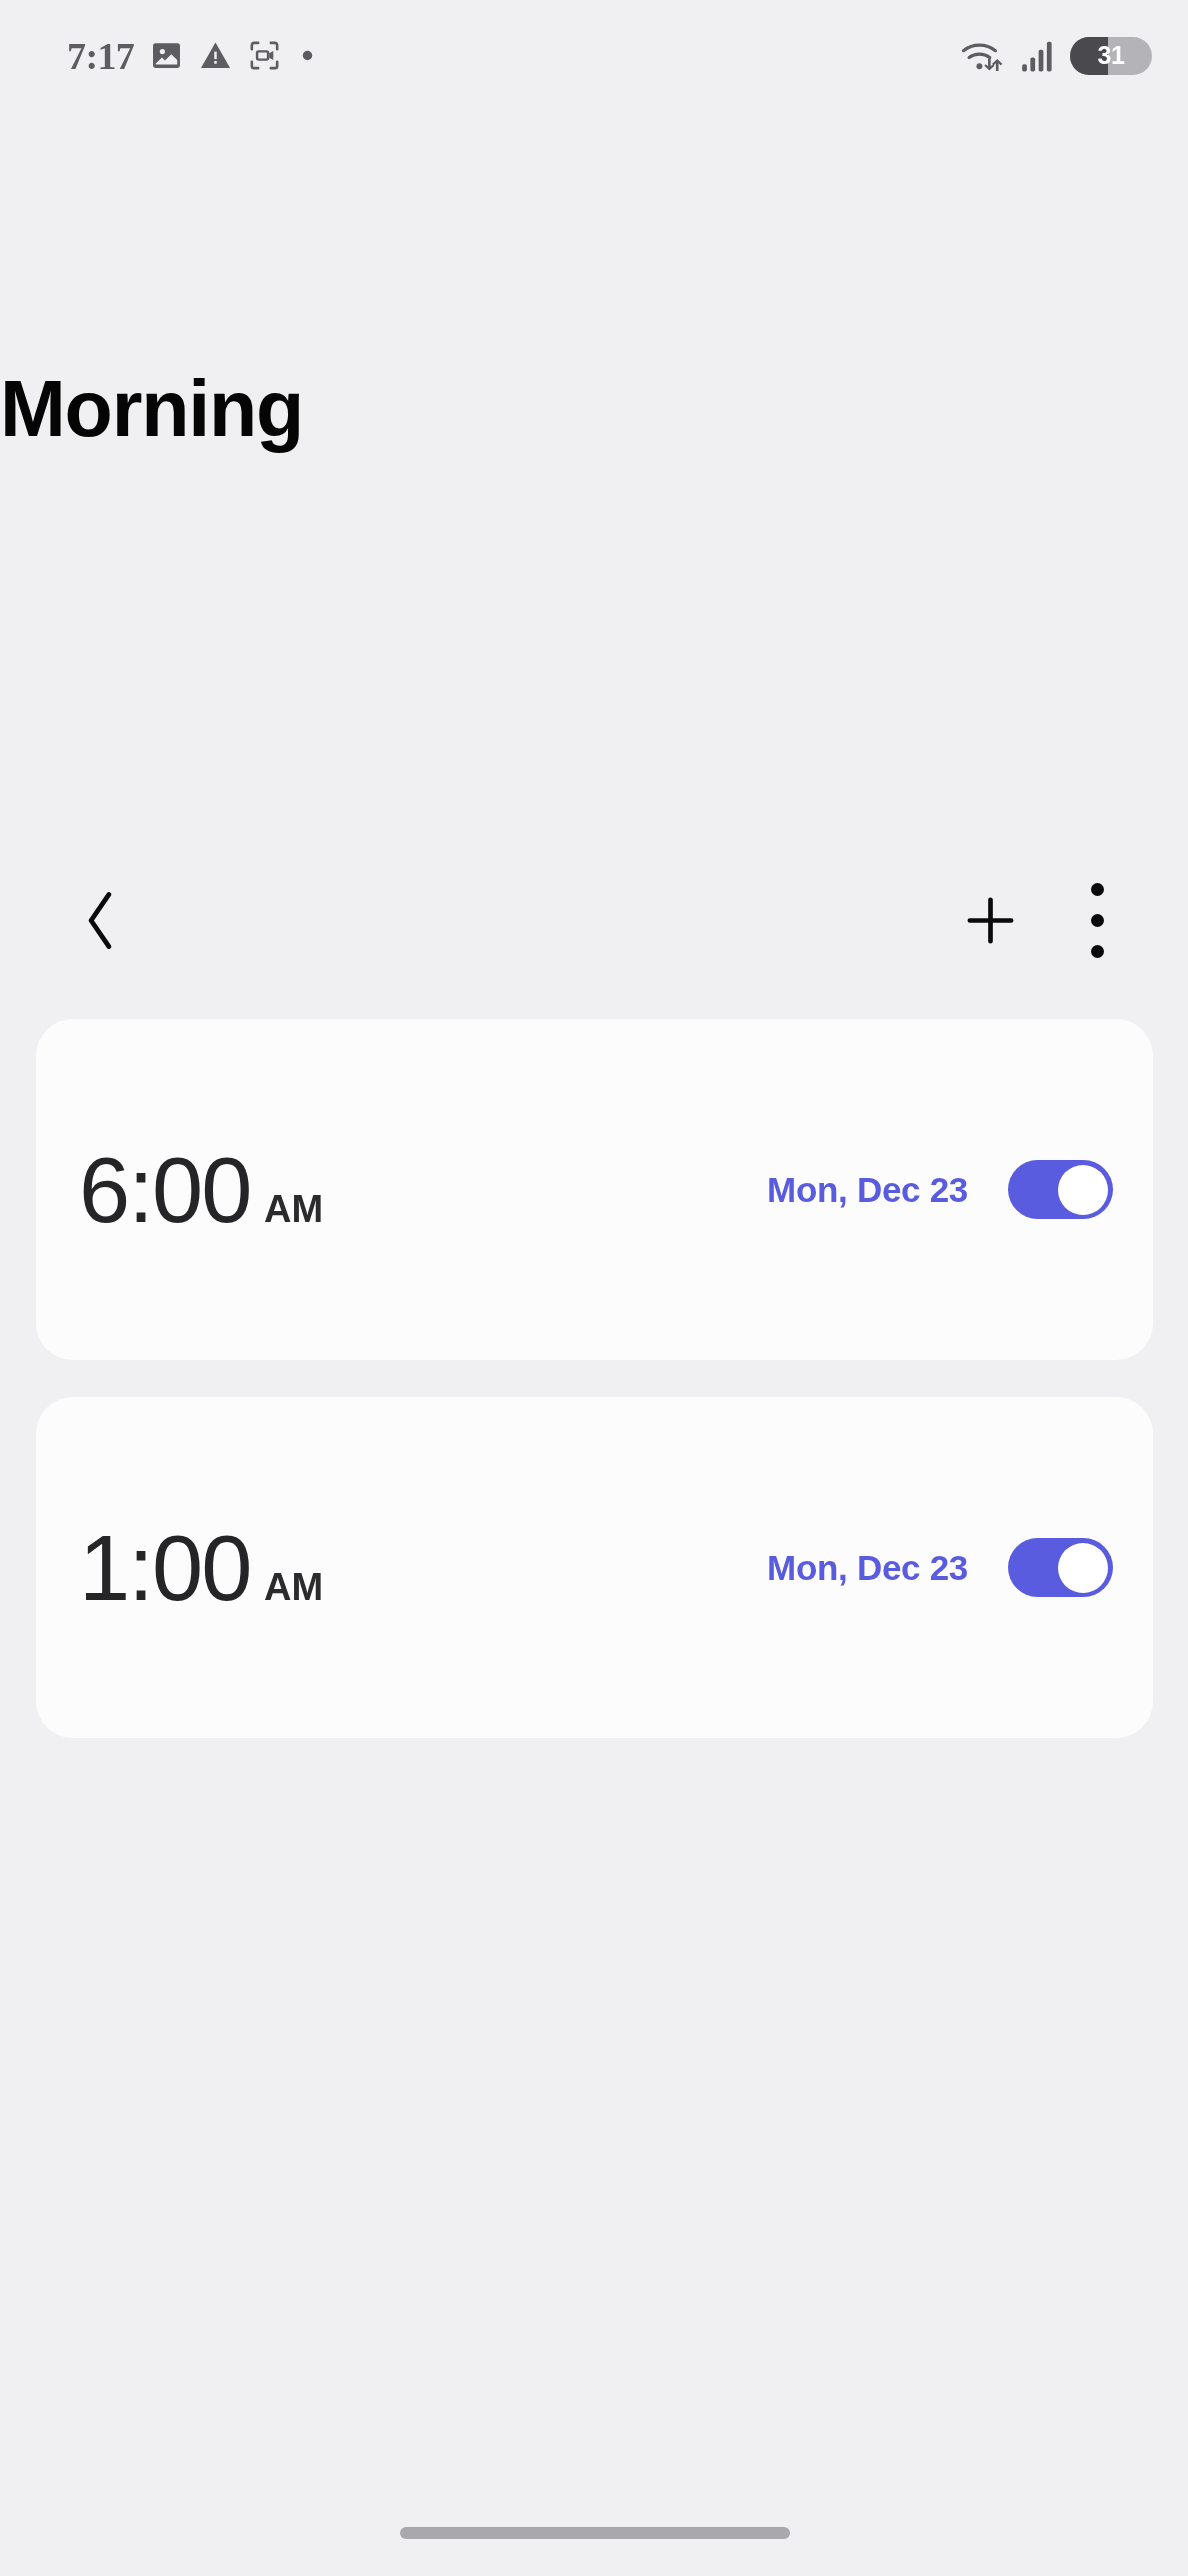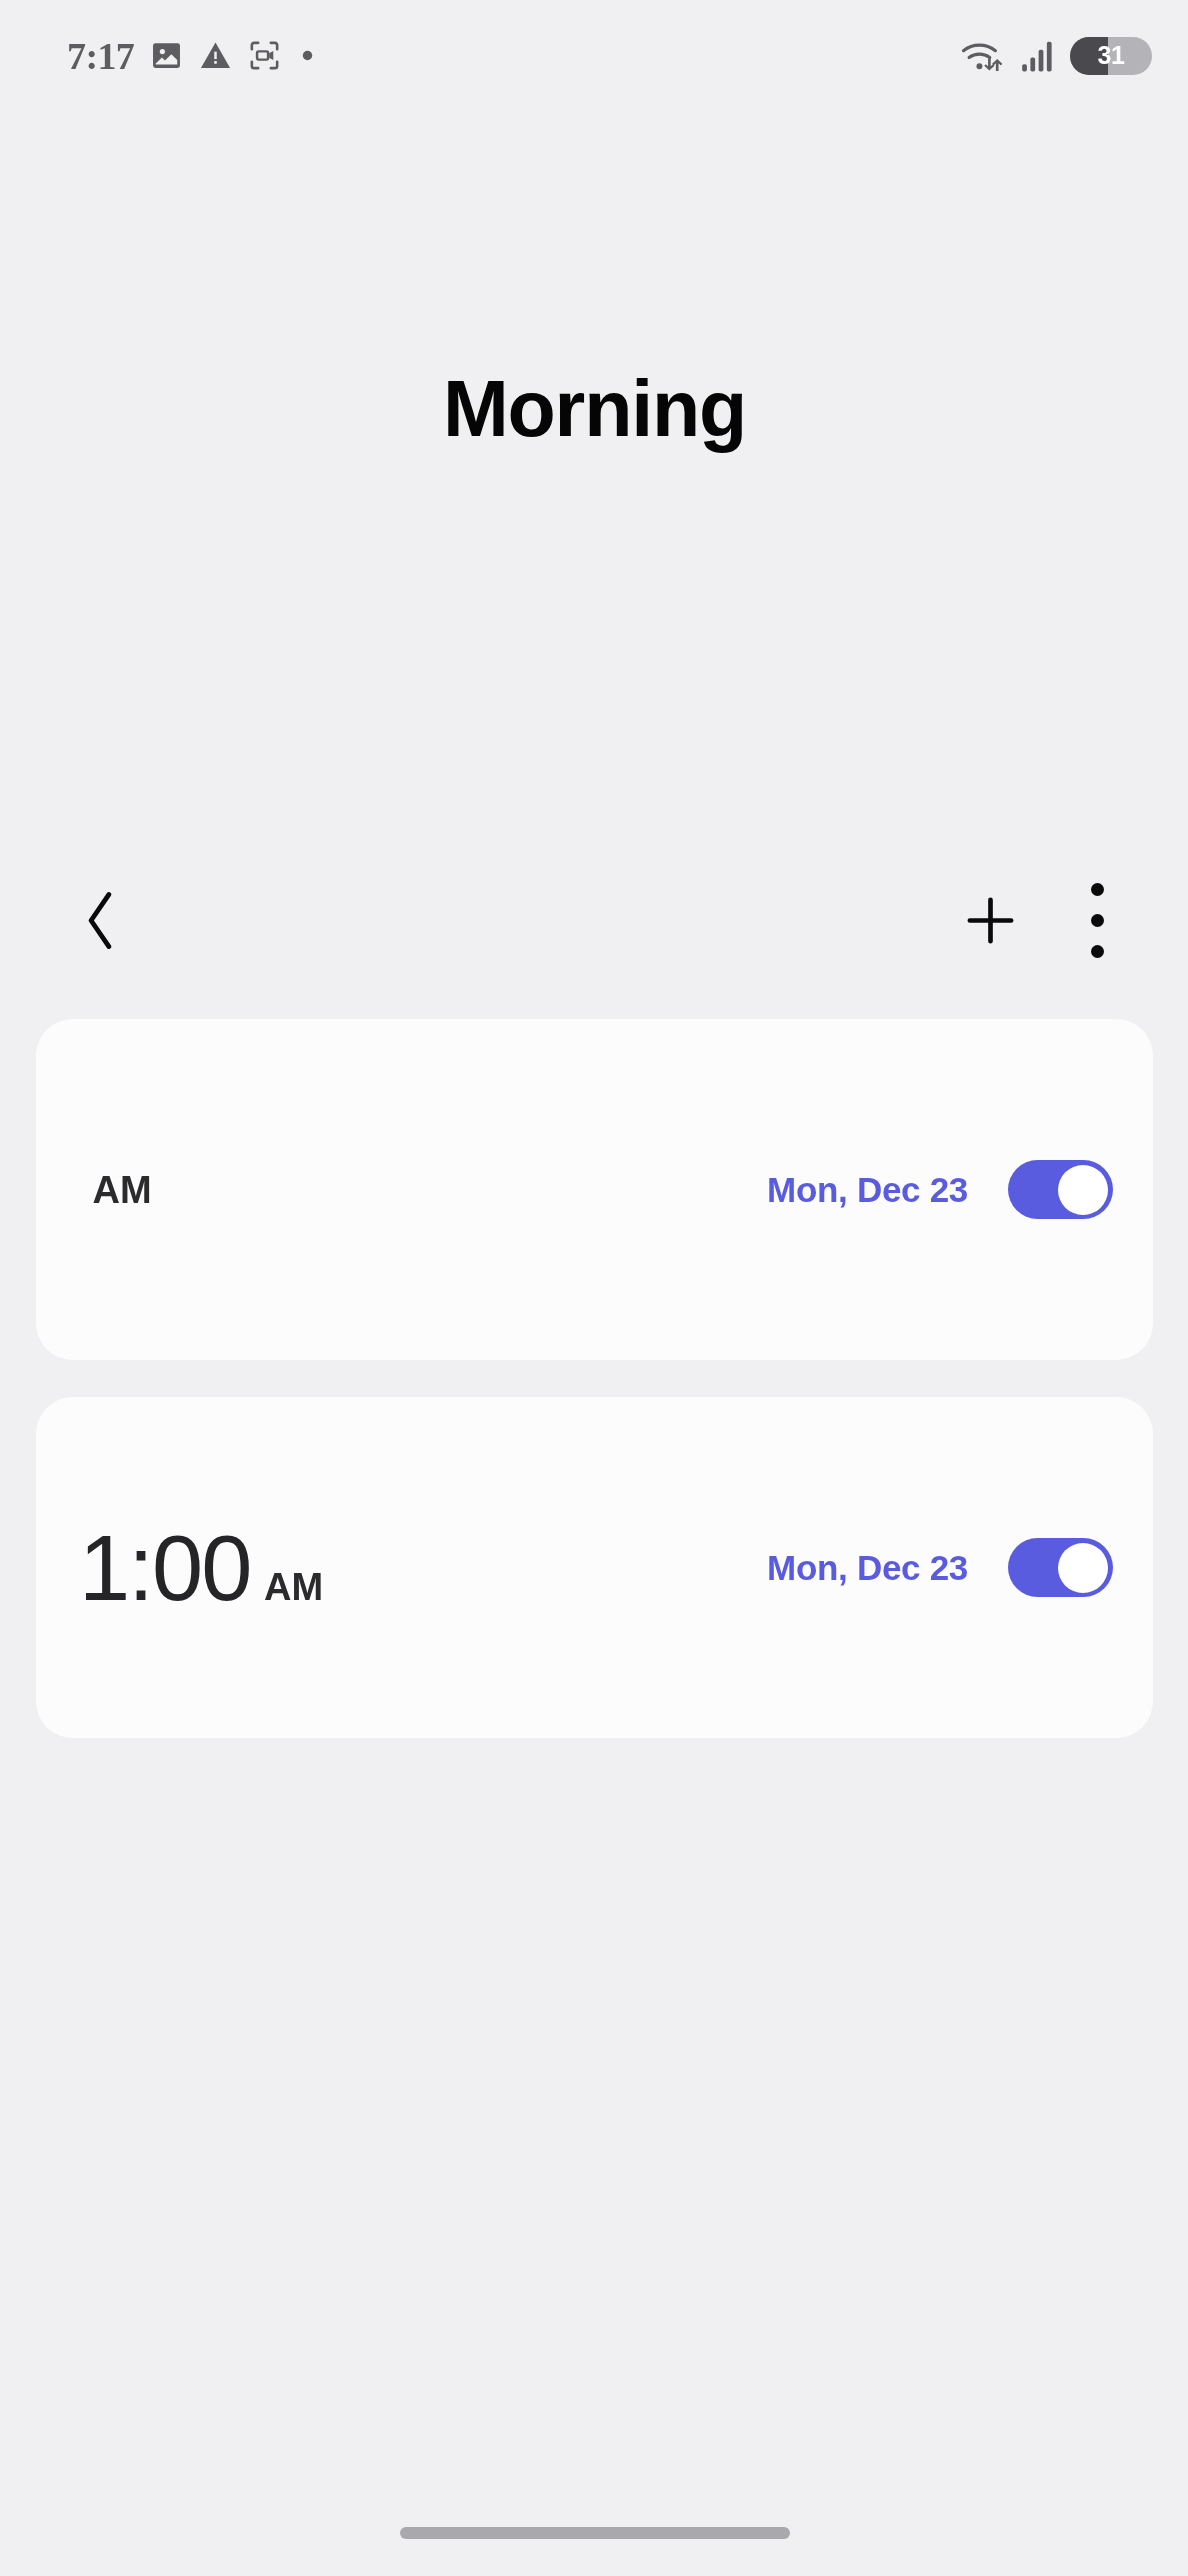--- a/index.html
+++ b/index.html
@@ -48,21 +48,20 @@
   }
   .battery-num {
     position:relative;
     font-size:25px; font-weight:700; color:#ffffff;
     letter-spacing:-0.3px;
   }
 
   
   .page-title {
     position:absolute; top:369px; left:0; width:1189px;
-    text-align:center;
     font-size:79px; font-weight:700; color:#050505;
     letter-spacing:-1.2px; line-height:1;
   }
   .turn-all-off {
     position:absolute; top:551px; left:50%;
     transform:translateX(-50%);
     height:111px;
     padding:0 47px;
     display:flex; align-items:center; justify-content:center;
     background:#e3e3e6;
@@ -228,20 +227,21 @@
           <span class="dot"></span>
         </span>
       </button>
     </div>
   </div>
 
   <div class="alarm-list">
 
     <div class="alarm-card">
       <div class="alarm-time">
+        <span class="time-main">6:00</span>
         <span class="time-period">AM</span>
       </div>
       <div class="alarm-right">
         <span class="alarm-date">Mon, Dec 23</span>
         <button class="toggle">
           <span class="knob"></span>
         </button>
       </div>
     </div>
 

